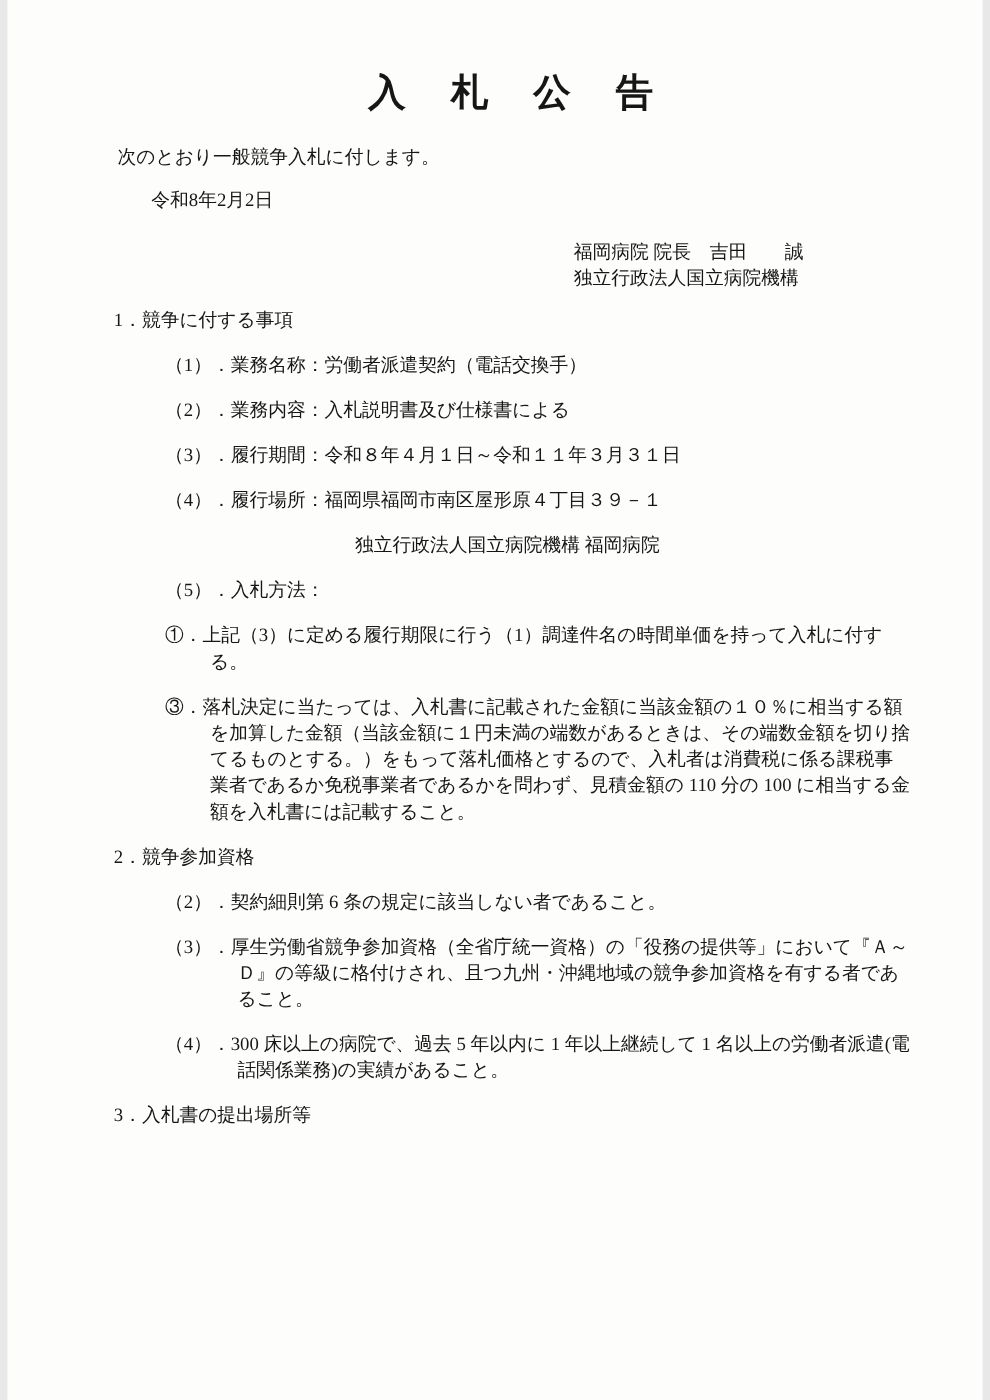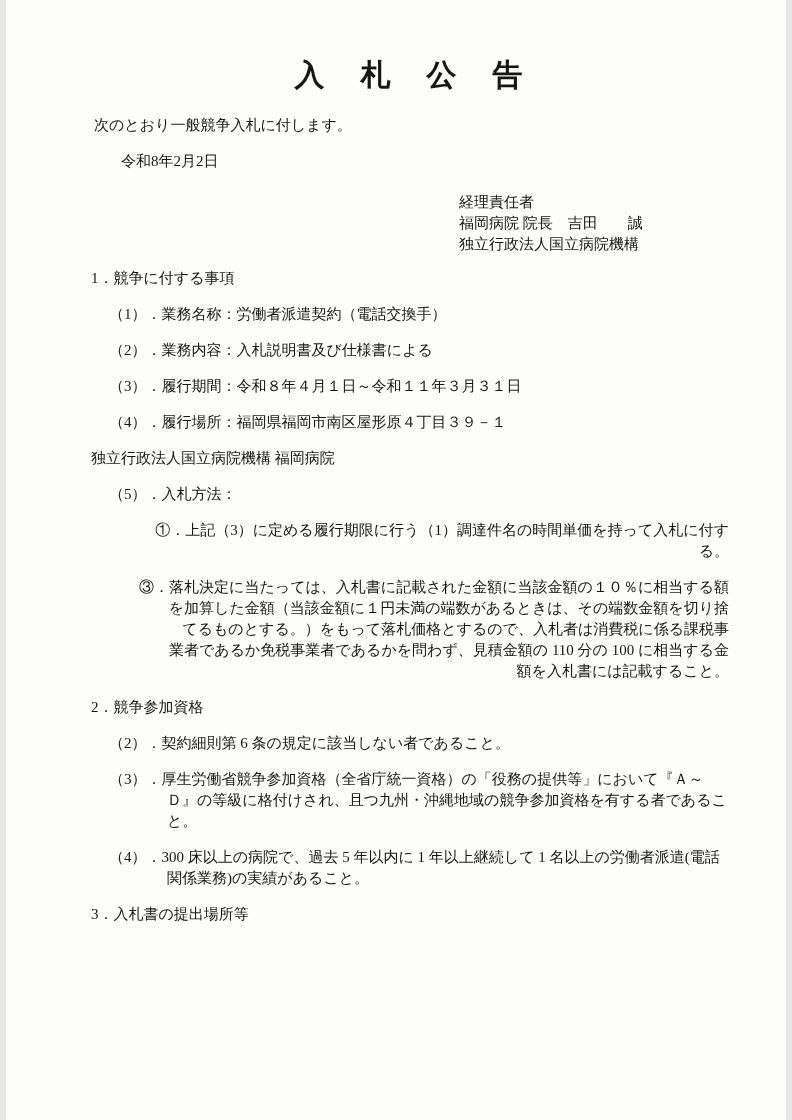--- a/index.html
+++ b/index.html
@@ -26,39 +26,38 @@
   }
   .intro  { margin-left:3px;font-family:Liberation Mono, monospace; }
   .issue-date { margin-left:30px; margin-top:14px; }
   .signature { margin-left:368px; margin-top:20px; }
   .signature p { line-height:21px; margin:0; }
 
   .section { margin-top:13px; }
   .sec-heading { line-height:21px; margin:0; }
 
   
-  .item   { margin-left:18px; padding-left:58px; text-indent:-58px; line-height:21px; }
+  .item   { margin-left:41px; padding-left:58px; text-indent:-58px; line-height:21px; }
   
-  .method { margin-left:41px; padding-left:36px; text-indent:-36px; line-height:21px;text-align:right; }
+  .method { margin-left:41px; padding-left:36px; text-indent:-36px; line-height:21px; }
   
-  .item4-cont { line-height:21px; }
+  .item4-cont { margin-left:193px; line-height:21px; }
 </style>
 </head>
 <body>
 
 <div class="page">
 
   <h1 class="doc-title">入　札　公　告</h1>
 
   <p class="line intro">次のとおり一般競争入札に付します。</p>
 
   <p class="line issue-date">令和8年2月2日</p>
 
   <div class="signature">
-    <p>経理責任者</p>
     <p>福岡病院 院長　吉田　　誠</p>
     <p>独立行政法人国立病院機構</p>
   </div>
 
   <div class="section">
     <p class="sec-heading">1．競争に付する事項</p>
     <p class="item">（1）．業務名称：労働者派遣契約（電話交換手）</p>
     <p class="item">（2）．業務内容：入札説明書及び仕様書による</p>
     <p class="item">（3）．履行期間：令和８年４月１日～令和１１年３月３１日</p>
     <p class="item">（4）．履行場所：福岡県福岡市南区屋形原４丁目３９－１</p>

